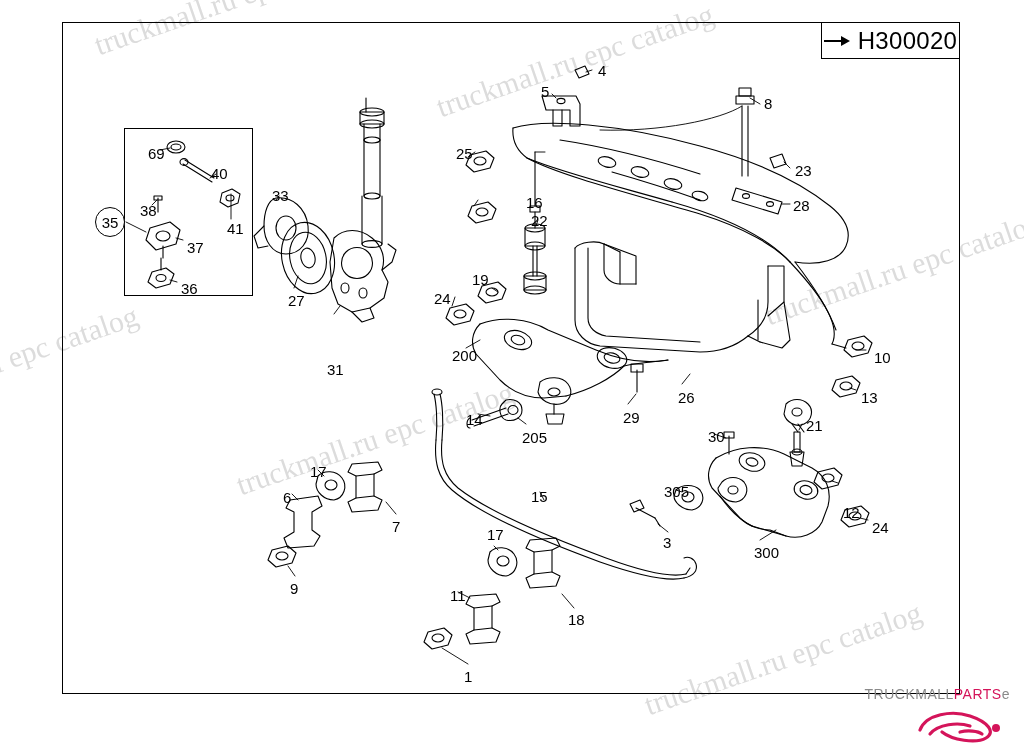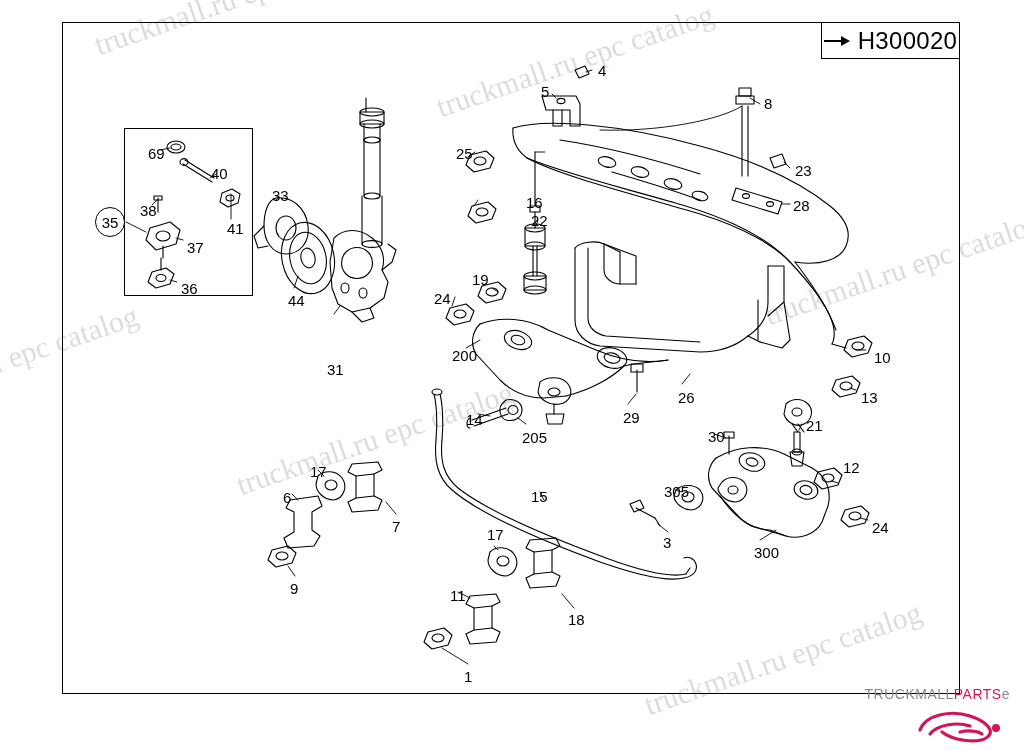--- a/index.html
+++ b/index.html
@@ -461,35 +461,35 @@
     <div class="callout" style="left:148px; top:146px;">69</div>
     <div class="callout" style="left:211px; top:166px;">40</div>
     <div class="callout" style="left:272px; top:188px;">33</div>
     <div class="callout" style="left:478px; top:195px;margin-left:48px;">16</div>
     <div class="callout" style="left:793px; top:198px;">28</div>
     <div class="callout" style="left:140px; top:203px;">38</div>
     <div class="callout" style="left:227px; top:221px;">41</div>
     <div class="callout" style="left:531px; top:213px;">22</div>
     <div class="callout" style="left:187px; top:240px;">37</div>
     <div class="callout" style="left:181px; top:281px;">36</div>
-    <div class="callout" style="left:288px; top:293px;">44</div>
+    <div class="callout" style="left:288px; top:293px;">27</div>
     <div class="callout" style="left:472px; top:272px;">19</div>
     <div class="callout" style="left:327px; top:318px;margin-top:44px;">31</div>
     <div class="callout" style="left:434px; top:291px;">24</div>
     <div class="callout" style="left:452px; top:348px;">200</div>
     <div class="callout" style="left:874px; top:350px;">10</div>
     <div class="callout" style="left:678px; top:390px;">26</div>
     <div class="callout" style="left:861px; top:390px;">13</div>
     <div class="callout" style="left:623px; top:410px;">29</div>
     <div class="callout" style="left:806px; top:418px;">21</div>
     <div class="callout" style="left:466px; top:412px;">14</div>
     <div class="callout" style="left:522px; top:430px;">205</div>
     <div class="callout" style="left:708px; top:429px;">30</div>
     <div class="callout" style="left:310px; top:464px;">17</div>
-    <div class="callout" style="left:843px; top:460px;text-align:center;">12</div>
+    <div class="callout" style="left:843px; top:505px;text-align:center;">12</div>
     <div class="callout" style="left:664px; top:484px;">305</div>
     <div class="callout" style="left:283px; top:490px;">6</div>
     <div class="callout" style="left:531px; top:489px;">15</div>
     <div class="callout" style="left:392px; top:519px;">7</div>
     <div class="callout" style="left:487px; top:527px;">17</div>
     <div class="callout" style="left:663px; top:535px;">3</div>
     <div class="callout" style="left:872px; top:520px;">24</div>
     <div class="callout" style="left:754px; top:545px;">300</div>
     <div class="callout" style="left:290px; top:581px;">9</div>
     <div class="callout" style="left:450px; top:588px;text-align:center;">11</div>

